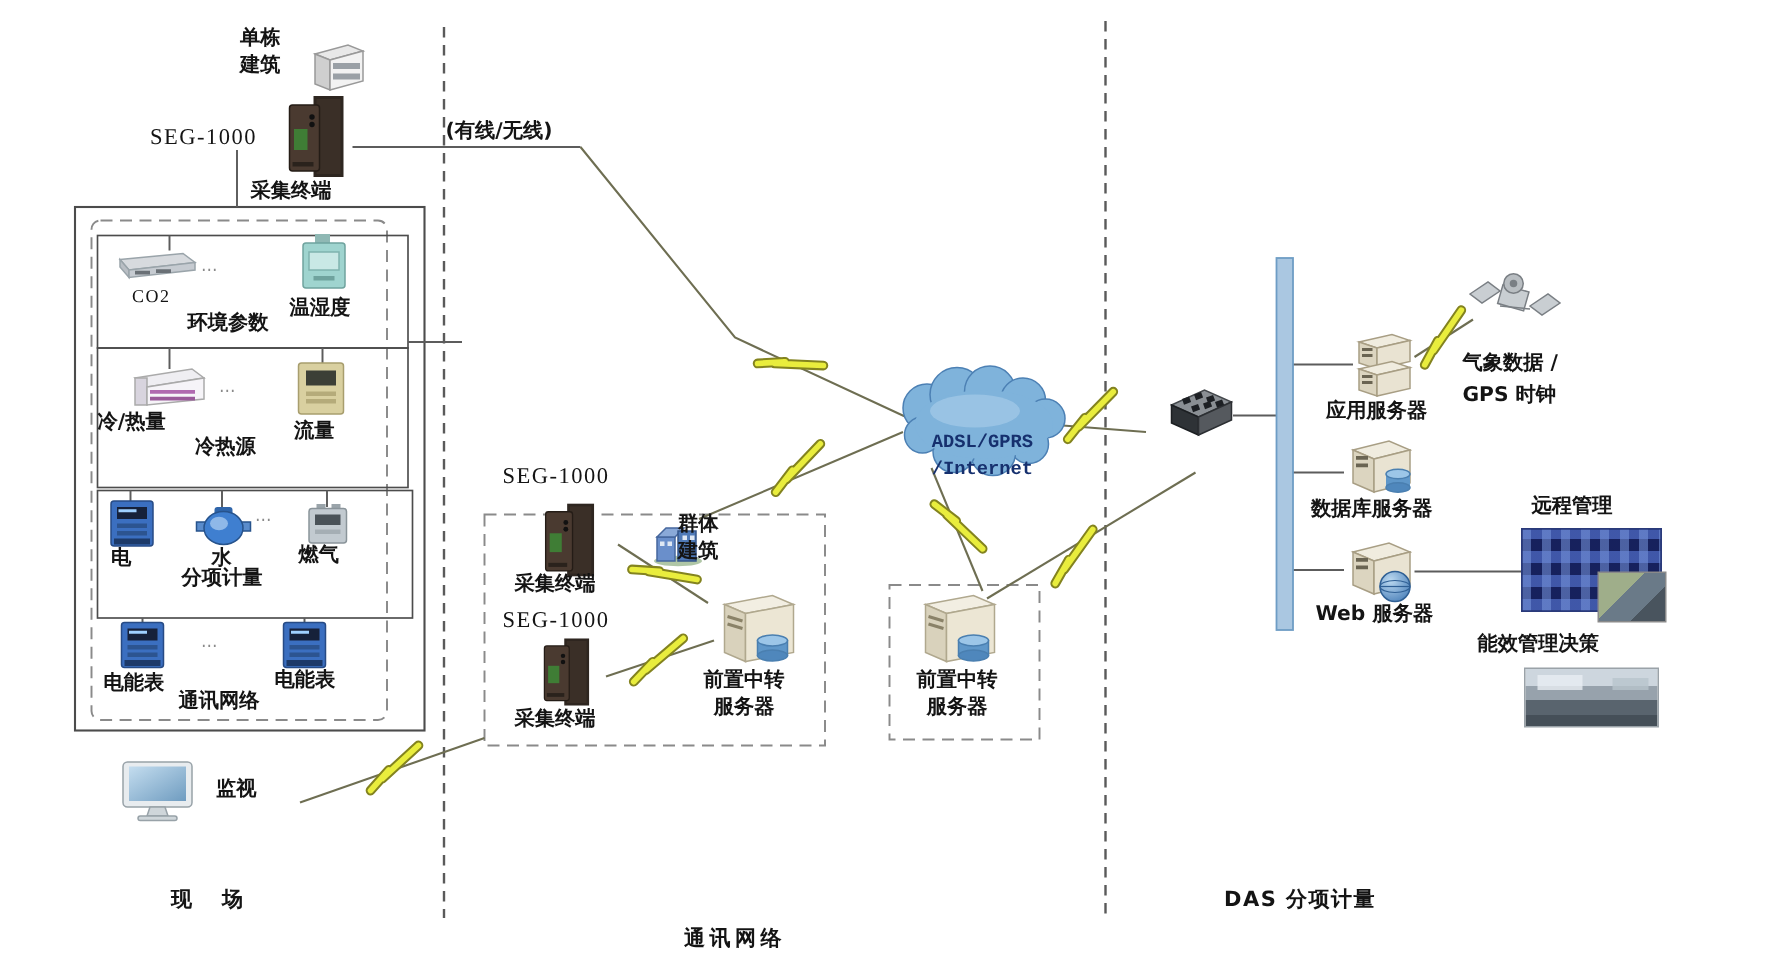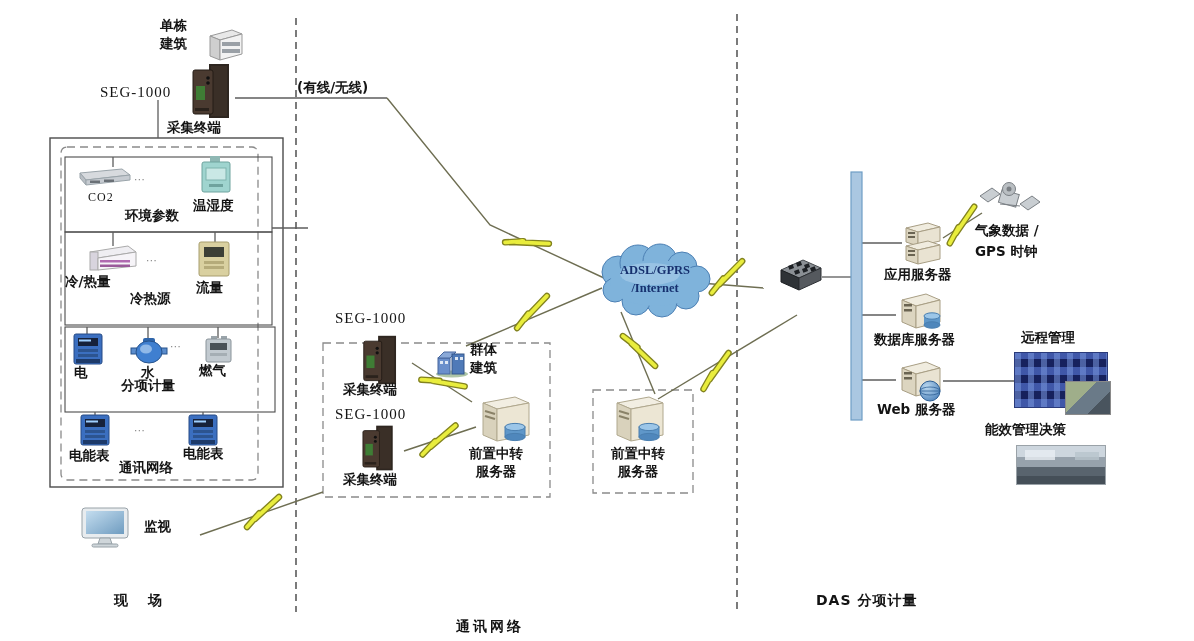--- a/index.html
+++ b/index.html
@@ -13,22 +13,22 @@
   .dashed{stroke:#8a8a8a;stroke-width:1.3;fill:none;stroke-dasharray:8 5;}
   .divider{stroke:#5a5a5a;stroke-width:1.6;stroke-dasharray:7 5;}
   .bar{fill:#aac7e1;stroke:#6e9dc5;stroke-width:1.2;}
   .cloudc{fill:#7fb3db;stroke:#4c80b4;stroke-width:1;}
   .bolt-under{stroke:#83831f;stroke-width:6.5;fill:none;stroke-linecap:round;stroke-linejoin:round}
   .bolt-over{stroke:#e9ed3d;stroke-width:3.8;fill:none;stroke-linecap:round;stroke-linejoin:round}
   .lbl{position:absolute;z-index:3;font-size:13.5px;font-weight:600;color:#141414;
        white-space:pre-line;line-height:1.3;}
   .serif{font-family:"Liberation Serif","DejaVu Serif",serif;font-size:15px;font-weight:500;letter-spacing:1px;}
   .center{text-align:center;}
-  .cloud-text{font-family:Liberation Serif, serif;font-size:12.5px;font-weight:700;
-              color:#16306e;line-height:1.45;}
+  .cloud-text{font-family:Liberation Mono, monospace;font-size:12.5px;font-weight:700;
+              color:#16306e;line-height:1.45;margin-top:25px;}
   .zone{font-size:14px;letter-spacing:3px;}
   .dots{position:absolute;z-index:3;color:#8a8a8a;font-size:11px;letter-spacing:1px;}
   .icon{position:absolute;z-index:2;}
   .img-remote{position:absolute;z-index:2;width:92px;height:54px;background-color:#1b2a66;
       background-image:
         repeating-linear-gradient(90deg, rgba(120,150,220,.55) 0 6px, rgba(0,0,0,0) 6px 13px),
         repeating-linear-gradient(0deg, rgba(70,95,180,.85) 0 8px, rgba(22,32,92,.9) 8px 16px);
       border:1px solid #2a3a7a;}
   .img-remote .photo{position:absolute;right:-4px;bottom:-8px;width:44px;height:32px;
       background:linear-gradient(135deg,#9fae8a 0 40%,#6a7a88 40% 70%,#49545e 70%);
@@ -434,32 +434,32 @@
 
   <span class="dots" style="left:134px;top:173px">⋯</span>
   <span class="dots" style="left:146px;top:254px">⋯</span>
   <span class="dots" style="left:170px;top:340px">⋯</span>
   <span class="dots" style="left:134px;top:424px">⋯</span>
 
   <div class="lbl serif" style="left:335px;top:309px">SEG-1000</div>
   <div class="lbl" style="left:343px;top:381px">采集终端</div>
   <div class="lbl serif" style="left:335px;top:405px">SEG-1000</div>
   <div class="lbl" style="left:343px;top:471px">采集终端</div>
-  <div class="lbl" style="left:470px;top:341px">群体
+  <div class="lbl" style="left:452px;top:341px">群体
 建筑</div>
   <div class="lbl center" style="left:454px;top:445px;width:84px">前置中转
 服务器</div>
   <div class="lbl center" style="left:596px;top:445px;width:84px">前置中转
 服务器</div>
   <div class="lbl center cloud-text" style="left:603px;top:261px;width:104px">ADSL/GPRS
 /Internet</div>
   <div class="lbl zone" style="left:456px;top:617px">通讯网络</div>
 
   <div class="lbl" style="left:884px;top:266px">应用服务器</div>
   <div class="lbl" style="left:874px;top:331px">数据库服务器</div>
   <div class="lbl" style="left:877px;top:401px">Web 服务器</div>
-  <div class="lbl" style="left:975px;top:220px;line-height:1.55">气象数据 /
+  <div class="lbl" style="left:975px;top:232px;line-height:1.55">气象数据 /
 GPS 时钟</div>
   <div class="lbl" style="left:1021px;top:329px">远程管理</div>
   <div class="lbl" style="left:985px;top:421px">能效管理决策</div>
   <div class="lbl zone" style="left:816px;top:591px;letter-spacing:1px">DAS 分项计量</div>
 
 </div>
 
 </body></html>

